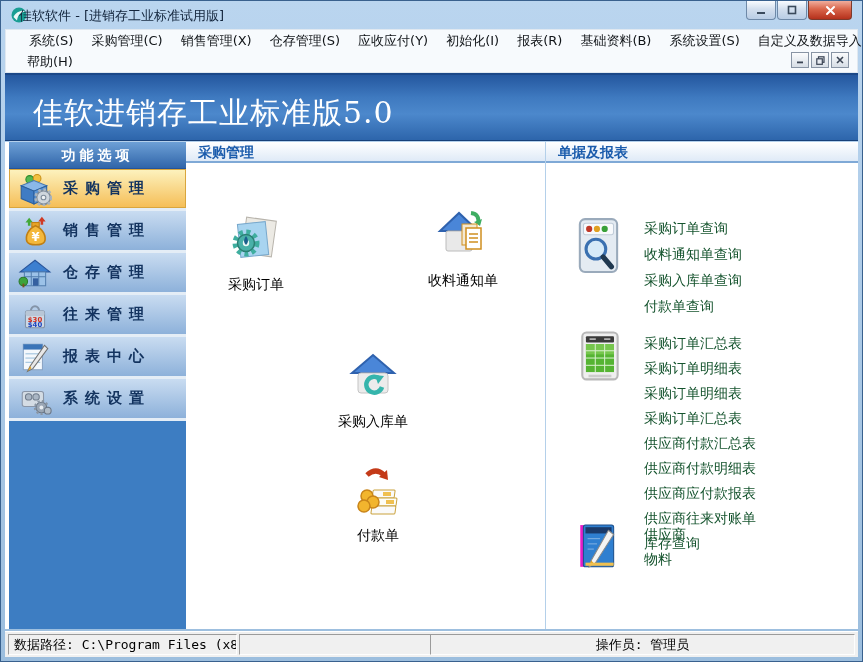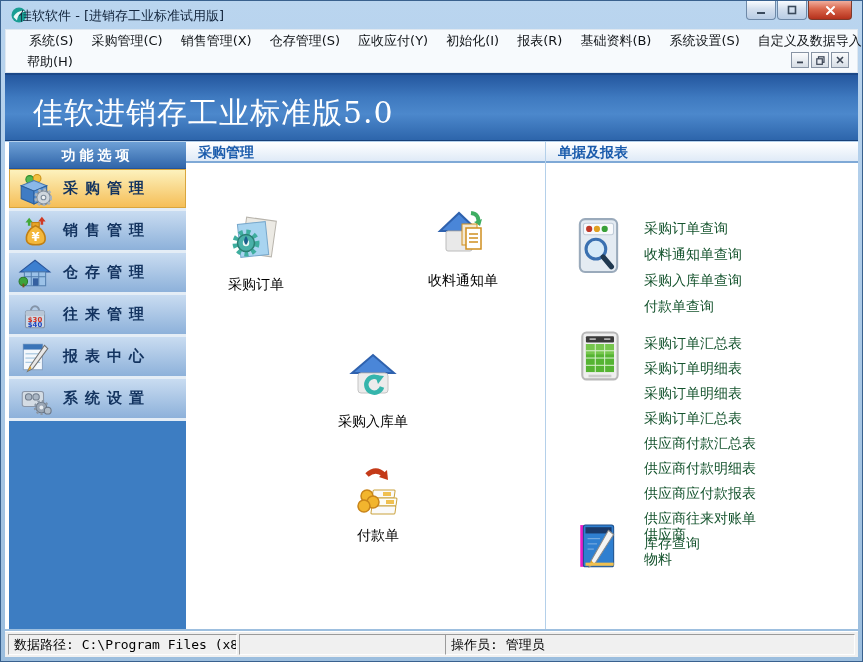--- a/index.html
+++ b/index.html
@@ -72,21 +72,21 @@
 
   
   .statusbar { position:absolute; left:4px; right:4px; top:630px; height:26px;
                background:#f0f0f0; border-top:1px solid #ffffff; }
   .sb-panel { position:absolute; top:2px; height:21px; background:#f0f0f0;
               border:1px solid; border-color:#9b9b9b #fdfdfd #fdfdfd #9b9b9b;
               font-size:13px; line-height:19px; padding:0 5px; white-space:nowrap; overflow:hidden;
               font-family:"DejaVu Sans Mono","Liberation Mono",monospace; color:#000; }
   .sp1 { left:3px; width:229px; }
   .sp2 { left:234px; width:215px; }
-  .sp3 { left:440px; right:3px; }
+  .sp3 { left:425px; right:3px; text-align:center; }
 </style>
 </head>
 <body>
 
 <div class="frame">
 
   <div class="titlebar">
     <svg class="title-icon" viewBox="0 0 16 16">
       <circle cx="8" cy="8" r="7.5" fill="#1a9e94"></circle>
       <path d="M2.5 10 C5 4.5, 11.5 2.5, 14.5 4.5 C10.5 4.8, 6.8 7.5, 6 13.5 Z" fill="#ffffff" opacity="0.92"></path>

